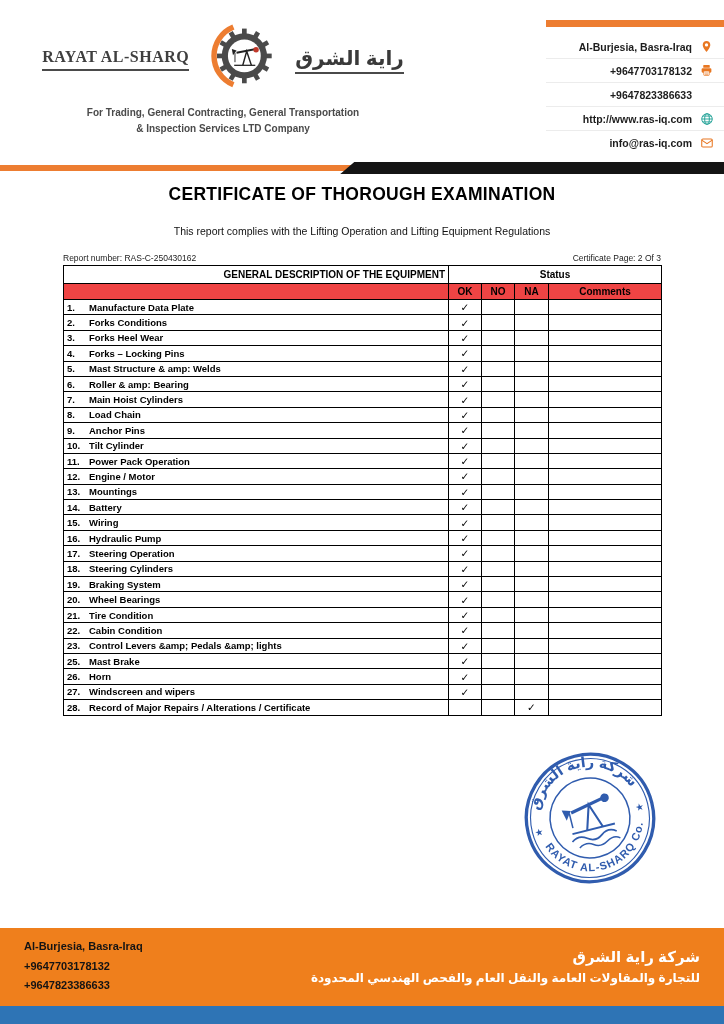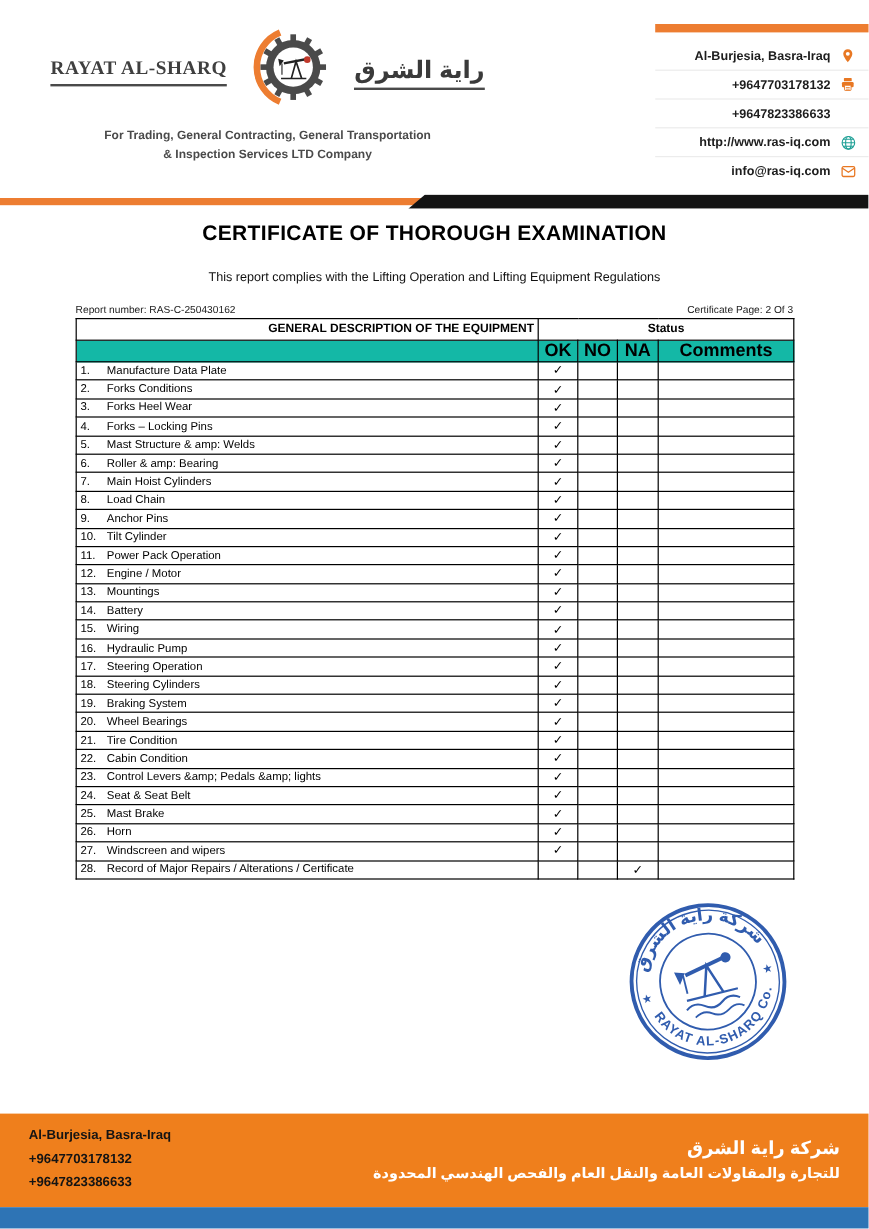--- a/index.html
+++ b/index.html
@@ -30,22 +30,22 @@
   .cert-subtitle { margin-top:20px; text-align:center; font-size:10.5px; color:#111; }
 
   
   .report-row { display:flex; justify-content:space-between; margin:16px 63px 2px 63px; font-size:8.5px; color:#222; }
 
   
   table.equip { border-collapse:collapse; margin:0 63px; width:598px; table-layout:fixed; }
   table.equip th, table.equip td { border:1px solid #000; padding:0 3px; }
   th.desc-head { text-align:right; font-size:10px; font-weight:bold; height:18px; padding-left:5px; }
   th.status-head { text-align:center; font-size:10px; font-weight:bold; }
-  tr.orange-row th { background:#14b8a6; height:16px; font-size:15px; font-weight:bold; color:#000; text-align:center; }
-  td.desc-cell { height:15.4px; font-size:9.5px; font-weight:normal; padding-left:12px; white-space:nowrap; overflow:hidden; }
+  tr.orange-row th { background:#ef4444; height:16px; font-size:10px; font-weight:bold; color:#000; text-align:center; }
+  td.desc-cell { height:15.4px; font-size:9.5px; font-weight:bold; padding-left:12px; white-space:nowrap; overflow:hidden; }
   .item-num { display:inline-block; width:22px; }
   td.check-cell { text-align:center; font-size:10.5px; font-weight:bold; }
   td.comment-cell { font-size:9px; }
 
   
   .stamp { position:absolute; top:742px; right:58px; width:152px; height:152px; transform:rotate(-14deg); opacity:.93; }
 
   
   .footer { position:absolute; left:0; right:0; bottom:0; }
   .footer-orange { background:#EF7F1C; display:flex; justify-content:space-between; align-items:center; padding:9px 24px 11px 24px; min-height:70px; }
@@ -342,27 +342,20 @@
           <td class="comment-cell"></td>
         </tr>
         <tr>
           <td class="desc-cell"><span class="item-num">23.</span><span>Control Levers &amp;amp; Pedals &amp;amp; lights</span></td>
           <td class="check-cell">✓</td>
           <td class="check-cell"></td>
           <td class="check-cell"></td>
           <td class="comment-cell"></td>
         </tr>
         <tr>
-          <td class="desc-cell"><span class="item-num">24.</span><span>Seat &amp; Seat Belt</span></td>
-          <td class="check-cell">✓</td>
-          <td class="check-cell"></td>
-          <td class="check-cell"></td>
-          <td class="comment-cell"></td>
-        </tr>
-        <tr>
           <td class="desc-cell"><span class="item-num">25.</span><span>Mast Brake</span></td>
           <td class="check-cell">✓</td>
           <td class="check-cell"></td>
           <td class="check-cell"></td>
           <td class="comment-cell"></td>
         </tr>
         <tr>
           <td class="desc-cell"><span class="item-num">26.</span><span>Horn</span></td>
           <td class="check-cell">✓</td>
           <td class="check-cell"></td>

